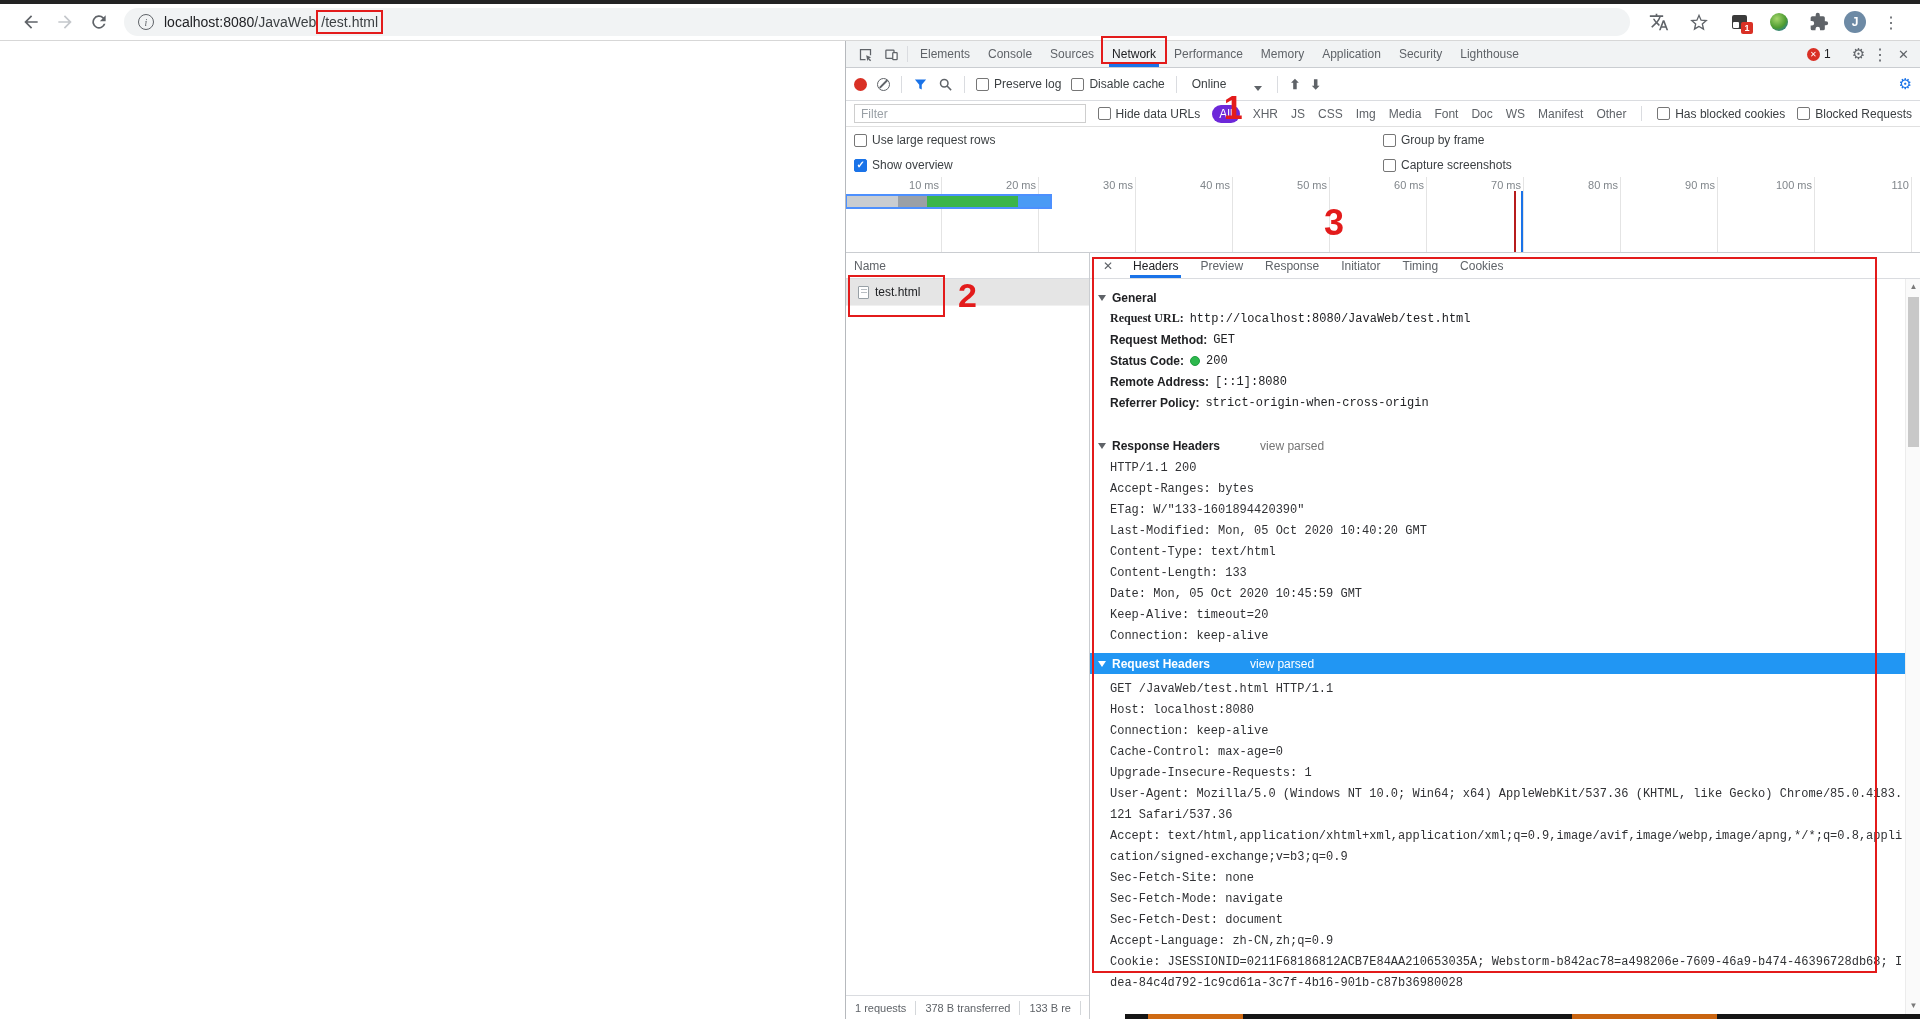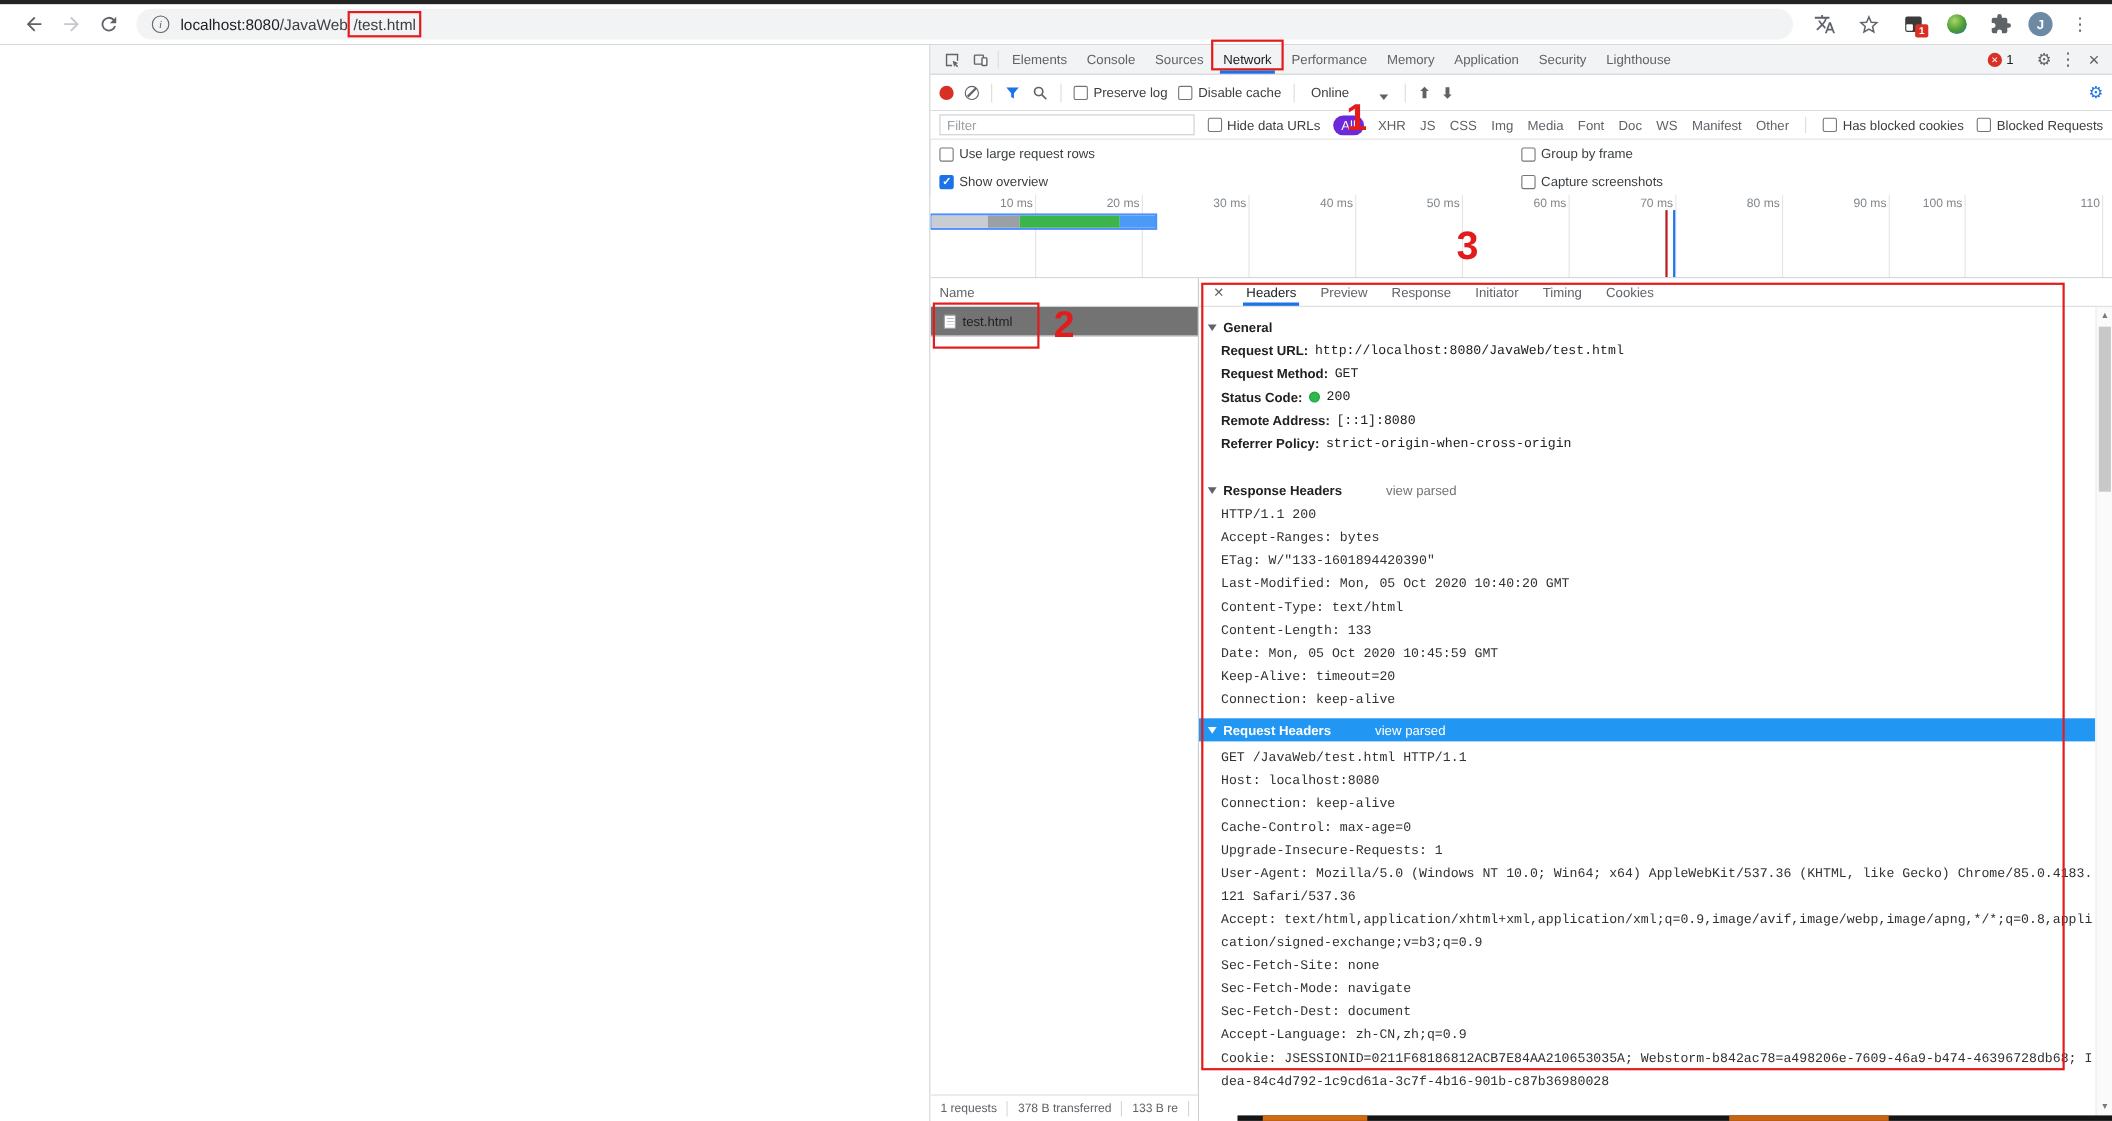--- a/index.html
+++ b/index.html
@@ -96,36 +96,36 @@
   .opts1{height:26px;} .opts2{height:24px;}
 
   
   .overview{height:76px;position:relative;border-bottom:1px solid var(--border);background:#fff;flex:0 0 auto;overflow:hidden;}
   .tick{position:absolute;top:0;bottom:0;width:0;border-left:1px solid #e4e4e4;}
   .tick-label{position:absolute;right:3px;top:2px;white-space:nowrap;color:#80868b;font-size:11px;}
   .ticks div:nth-of-type(1){left:95px;}  .ticks div:nth-of-type(2){left:192px;}
   .ticks div:nth-of-type(3){left:289px;} .ticks div:nth-of-type(4){left:386px;}
   .ticks div:nth-of-type(5){left:483px;} .ticks div:nth-of-type(6){left:580px;}
   .ticks div:nth-of-type(7){left:677px;} .ticks div:nth-of-type(8){left:774px;}
-  .ticks div:nth-of-type(9){left:871px;} .ticks div:nth-of-type(10){left:940px;}
+  .ticks div:nth-of-type(9){left:871px;} .ticks div:nth-of-type(10){left:968px;}
   .ticks div:nth-of-type(11){left:1065px;}
   .wf{position:absolute;left:1px;top:19px;height:11px;width:203px;display:flex;
     box-shadow:0 0 0 2px #4d90fe;background:#fff;}
   .wf i{display:block;height:100%;}
   .evt{position:absolute;top:14px;bottom:0;width:0;}
   .evt-red{left:668px;border-left:2px solid #b71c1c;}
   .evt-blue{left:675px;border-left:2px solid #1a73e8;}
   .anno-three{left:478px;top:28px;font-size:36px;}
 
   
   .dt-main{flex:1;display:flex;min-height:0;}
   .req-pane{width:244px;border-right:1px solid var(--border);position:relative;background:#fff;overflow:hidden;}
   .req-header{height:26px;line-height:26px;border-bottom:1px solid var(--lightborder);color:var(--grey);padding-left:8px;}
   .req-row{height:27px;display:flex;align-items:center;gap:6px;padding-left:8px;cursor:pointer;border-bottom:1px solid #f0f0f0;}
-  .req-row.active{background:#737373;padding-left:12px;}
+  .req-row.active{background:#e5e5e5;padding-left:12px;}
   .doc-icon{width:11px;height:13px;background:#fff;border:1px solid #98a0a6;border-radius:1px;position:relative;flex:0 0 auto;}
   .doc-icon::after{content:"";position:absolute;left:1.5px;top:2.5px;right:1.5px;height:6px;
     background:repeating-linear-gradient(#b9bec3 0 1px,transparent 1px 3px);}
   .req-anno-box{position:absolute;left:2px;top:22px;width:97px;height:42px;border:2px solid var(--red);z-index:40;pointer-events:none;}
   .anno-two{left:112px;top:25px;font-size:34px;}
   .req-footer{position:absolute;left:0;right:0;bottom:0;height:24px;border-top:1px solid var(--lightborder);
     display:flex;align-items:center;color:var(--grey);font-size:11px;white-space:nowrap;overflow:hidden;background:#fff;}
   .foot-item{padding:0 9px;border-right:1px solid #d4d7da;height:14px;line-height:14px;flex:0 0 auto;}
 
   
@@ -464,21 +464,21 @@
 
         <div class="det-scroll mono mono12">
 
           <div class="sec-title" style="font-family:'Liberation Sans',sans-serif">
             <span class="tri"></span>
             <span>General</span>
           </div>
           <div>
 
           <div class="kv">
-                <span class="k" style="font-family:Liberation Sans, sans-serif">Request URL:</span>
+                <span class="k" style="font-family:Liberation Serif, serif">Request URL:</span>
 
                 <span class="mono">http://localhost:8080/JavaWeb/test.html</span>
               </div>
               <div class="kv">
                 <span class="k" style="font-family:'Liberation Sans',sans-serif">Request Method:</span>
 
                 <span class="mono">GET</span>
               </div>
               <div class="kv">
                 <span class="k" style="font-family:'Liberation Sans',sans-serif">Status Code:</span>

